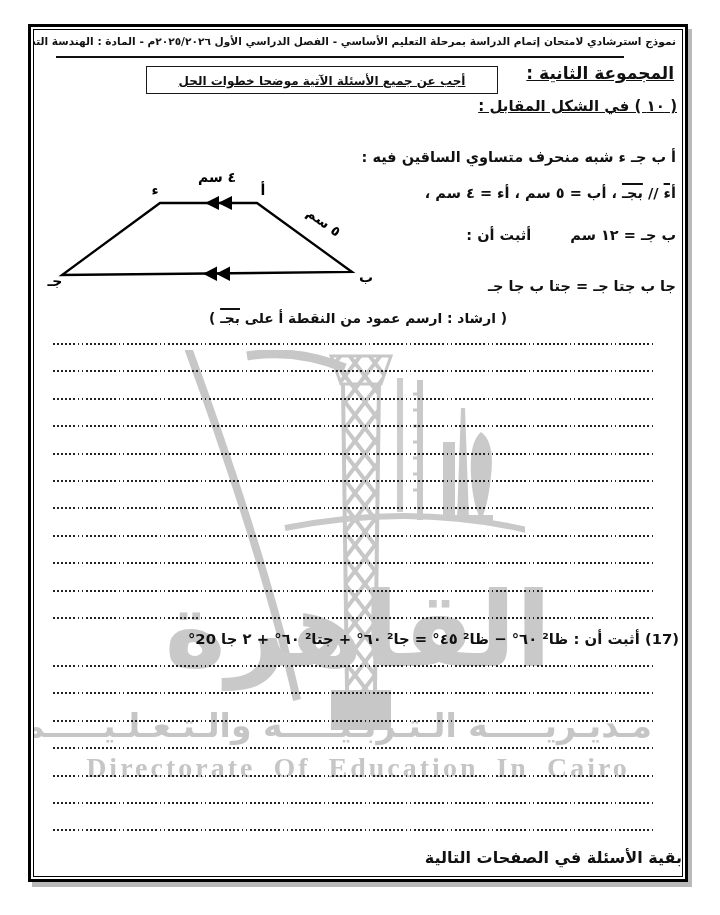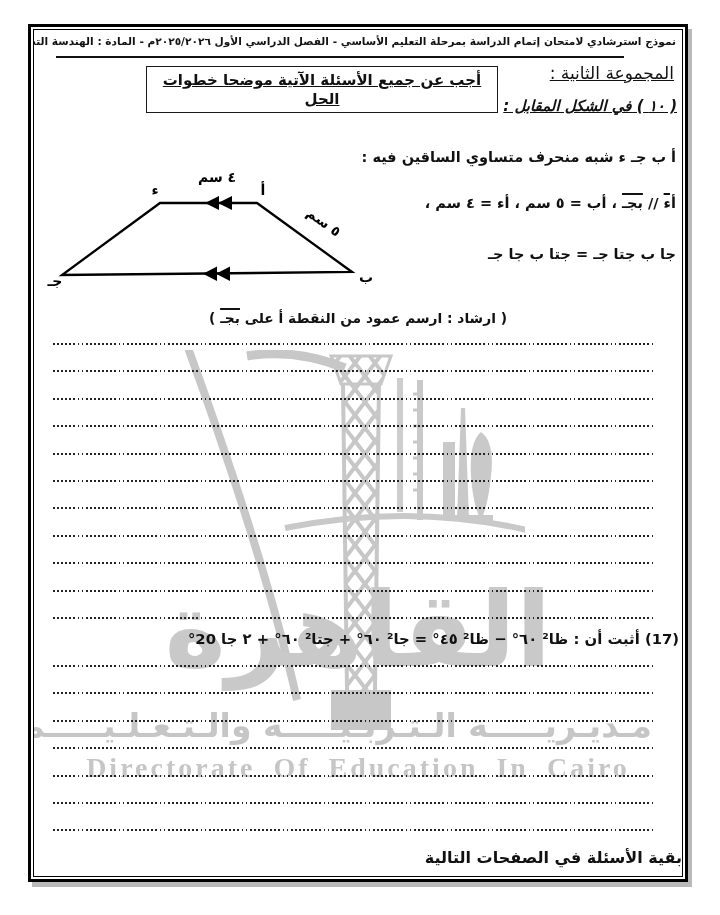--- a/index.html
+++ b/index.html
@@ -8,34 +8,34 @@
   .frame { position:absolute; left:28px; top:24px; width:660px; height:858px;
     border:3px solid #000; box-shadow:4px 5px 0 #b9b9b9; background:#fff; }
   .frame-inner { position:absolute; inset:2px; border:1px solid #000; overflow:hidden; }
 
   
   .hdr { position:absolute; top:5px; left:6px; right:6px; text-align:center;
     font-size:10.6px; font-weight:bold; white-space:nowrap; }
   .hdr-rule { position:absolute; top:26px; left:22px; right:58px; height:2.4px; background:#111; }
 
   
-  .group-title { position:absolute; top:33px; right:8px; font-size:17px; font-weight:normal;
+  .group-title { position:absolute; top:33px; right:8px; font-size:17px; font-weight:bold;
     text-decoration:underline; }
   .instr-box { position:absolute; top:36px; left:112px; width:352px; border:1.6px solid #1a1a1a;
     padding:3px 8px 4px; text-align:center; }
-  .instr-box span { font-size:15px; font-weight:bold; text-decoration:underline; }
+  .instr-box span { font-size:12px; font-weight:bold; text-decoration:underline; }
 
   .q10-head { position:absolute; top:67px; right:5px; font-size:15px; font-weight:bold;
-    text-decoration:underline;font-style:italic; }
+    text-decoration:underline; }
 
   
   .q10-col { position:absolute; top:100px; right:6px; width:372px; text-align:right; }
   .q10-col p { font-weight:bold; font-size:14.5px; }
   .p1 { margin-top:19px; }
-  .p2 { margin-top:30px; }
+  .p2 { margin-top:20px; }
   .p3 { margin-top:26px; }
   .p4 { margin-top:35px; }
   .over { text-decoration:overline; text-decoration-thickness:1.6px; }
   .gap-r { margin-left:34px; }
 
   
   .fig { position:absolute; left:1px; top:132px; width:346px; height:152px; }
   .fig svg { width:100%; height:100%; }
   .fig text { font-weight:bold; font-size:14px; fill:#000; }
 
@@ -128,20 +128,24 @@
       <div class="q10-head">( ١٠ ) في الشكل المقابل :</div>
 
       <div class="q10-col">
         <p class="p1">أ ب جـ ء  شبه منحرف متساوي الساقين فيه :</p>
         <p class="p2">
           <span class="over">أء</span>
           <span>//</span>
           <span class="over">بجـ</span>
           <span>، أب = ٥ سم ، أء = ٤ سم ،</span>
         </p>
+        <p class="p3">
+          <span class="gap-r">ب جـ = ١٢ سم</span>
+          <span>أثبت أن :</span>
+        </p>
         <p class="p4">جا ب جتا جـ = جتا ب جا جـ</p>
       </div>
 
       <div class="fig">
         <svg viewBox="0 0 346 152" xmlns="http://www.w3.org/2000/svg">
           <polygon points="125,41 222,41 317,110 27,113" fill="none" stroke="#000" stroke-width="2.3"></polygon>
 
           <path d="M184,34 L170,41 L184,48 Z" fill="#000"></path>
           <path d="M197,34 L183,41 L197,48 Z" fill="#000"></path>
 

